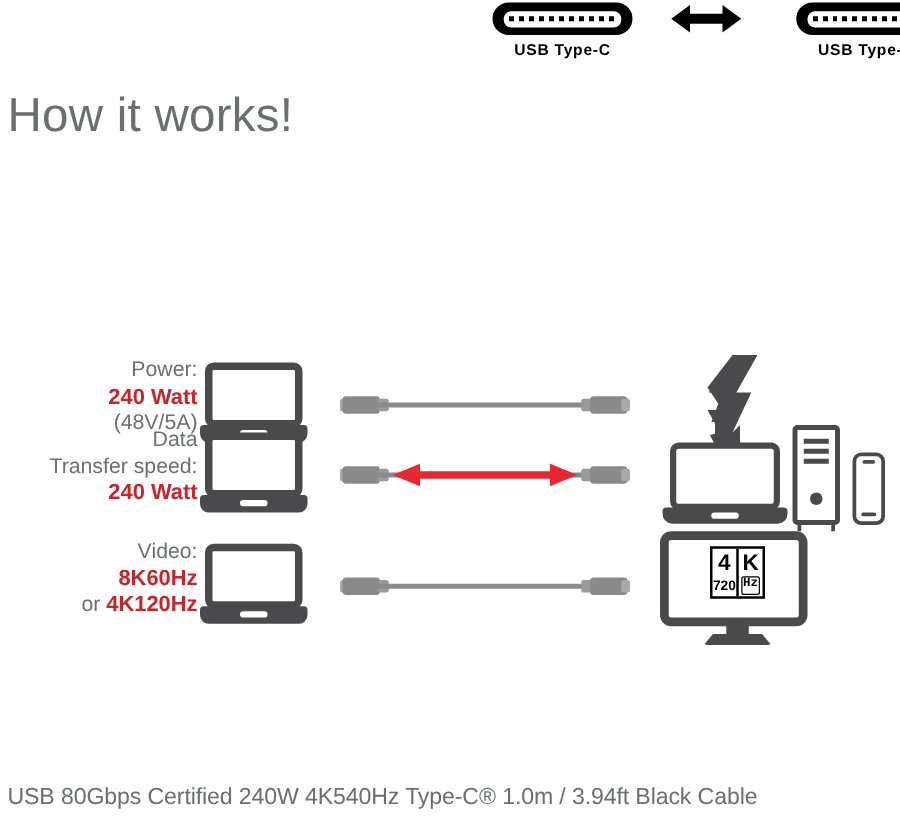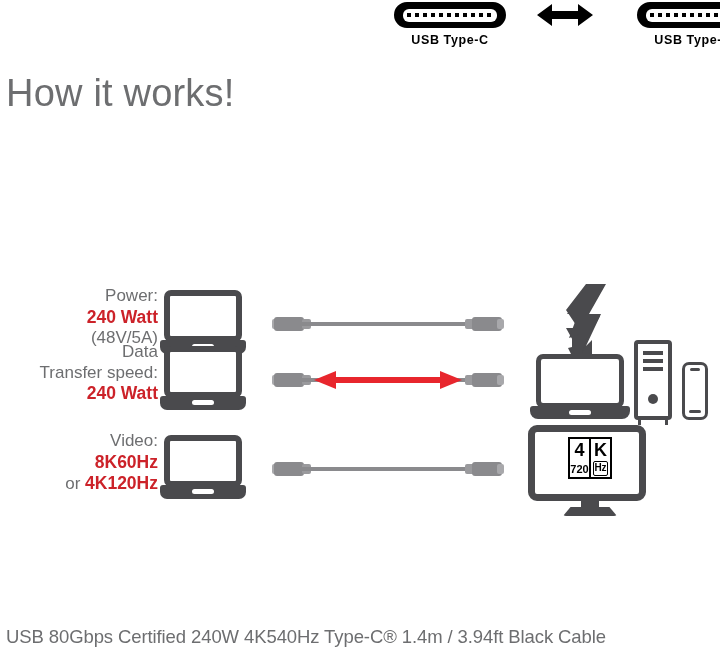--- a/index.html
+++ b/index.html
@@ -370,20 +370,21 @@
     font-weight: bold;
     color: #000;
   }
   #res-badge .half.r .b-bot {
     border: 1.5px solid #000;
     border-radius: 2px;
     left: 2px; right: 2px;
     font-size: 10px;
     height: 13px;
     line-height: 11px;
+    font-family: Liberation Mono, monospace;
   }
 
   
   #footer-caption {
     position: absolute;
     left: 6px;
     top: 626px;
     width: 710px;
     font-size: 18.5px;
     color: #6d6e70;
@@ -540,13 +541,13 @@
         <div class="b-bot">720</div>
       </div>
       <div class="half r">
         <div class="b-top">K</div>
         <div class="b-bot">Hz</div>
       </div>
     </div>
   </div>
 </div>
 
-<div id="footer-caption">USB 80Gbps Certified 240W 4K540Hz Type-C® 1.4m / 3.94ft Black Cable</div>
+<div id="footer-caption">USB 80Gbps Certified 240W 4K540Hz Type-C® 1.0m / 3.94ft Black Cable</div>
 
 </body></html>

